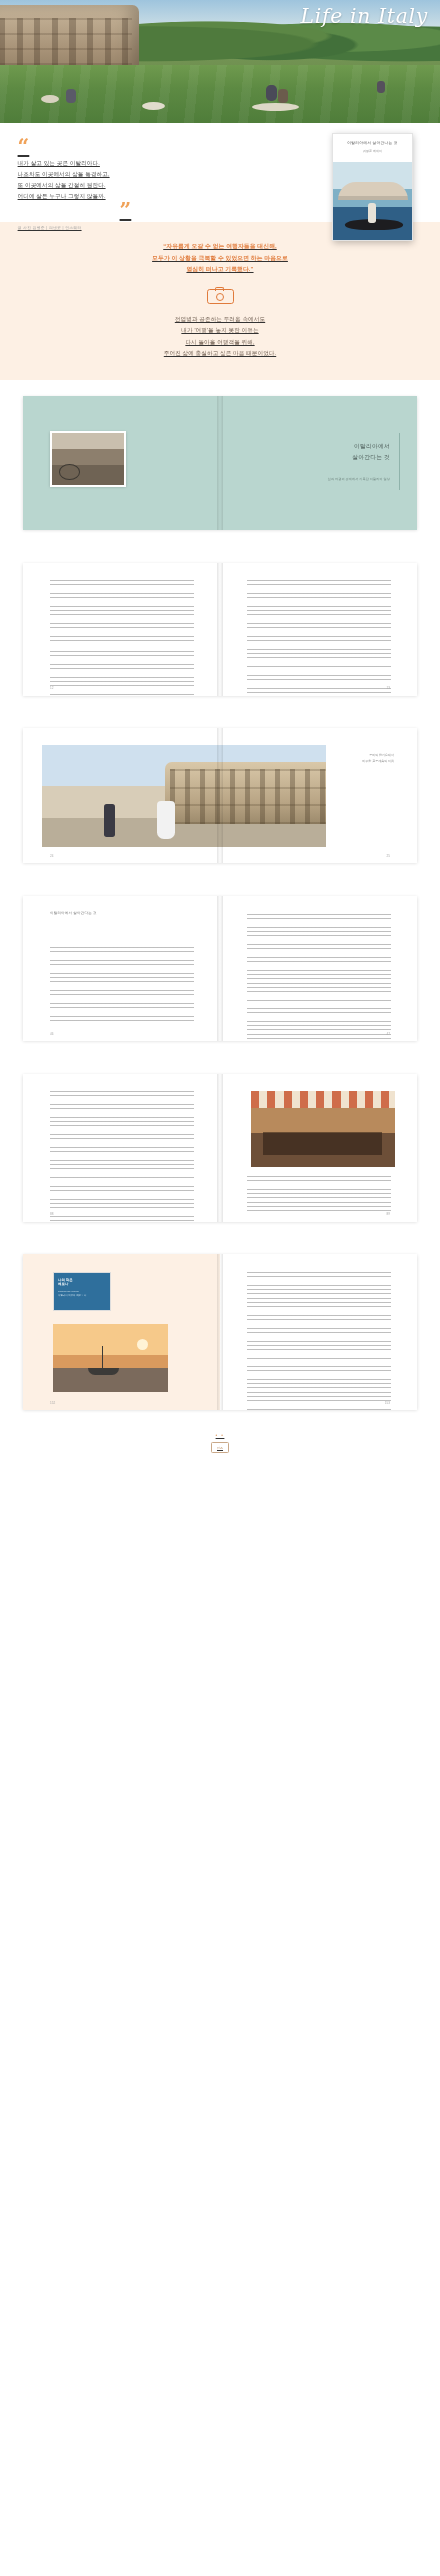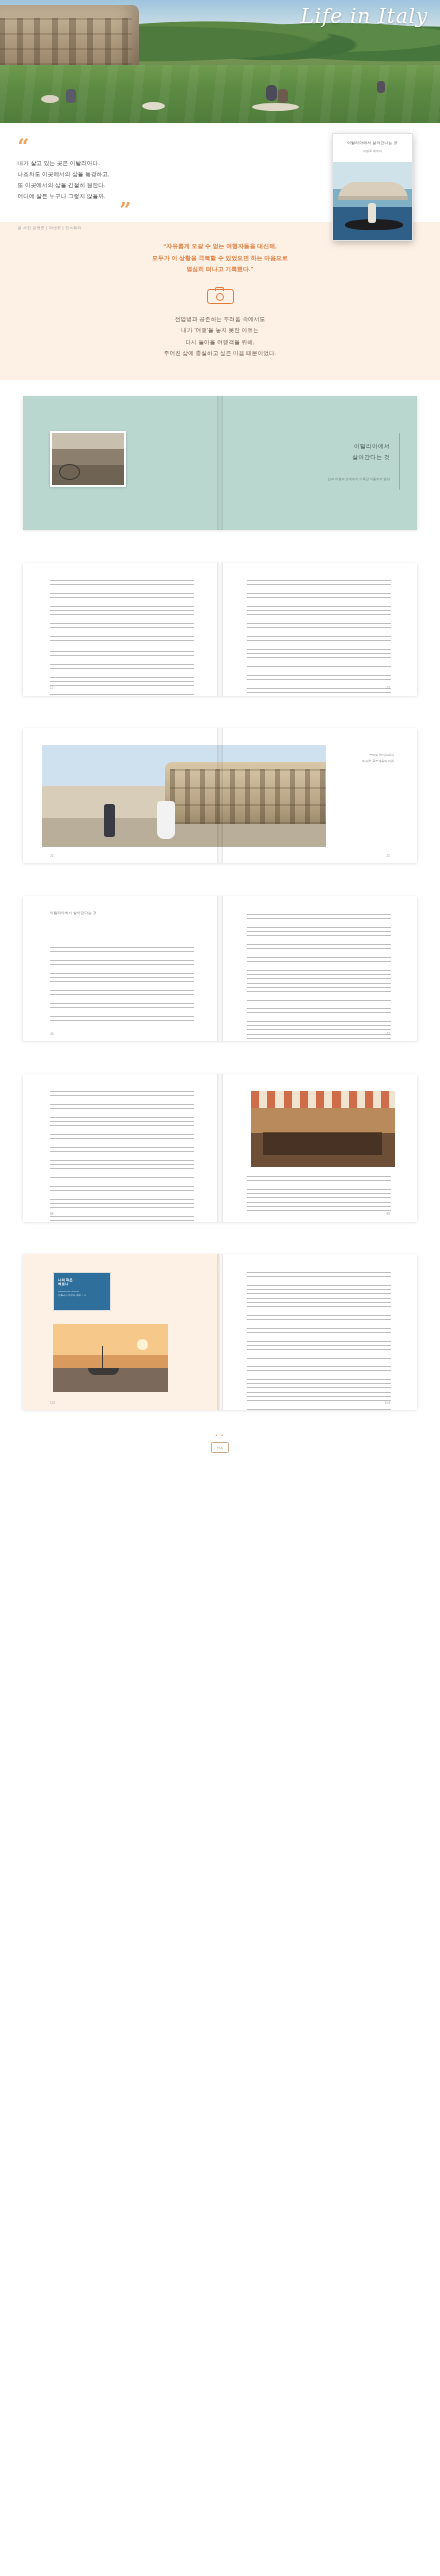--- a/index.html
+++ b/index.html
@@ -2,21 +2,21 @@
 <html style="font-size:11px"><head>
 <meta charset="utf-8">
 <style>
   * { box-sizing: border-box; margin: 0; padding: 0; }
   body {
     width: 440px;
     background: #ffffff;
     font-family: "Liberation Sans", sans-serif;
     color: #333;
   }
-  .page { width: 440px; position: relative; }
+  .page { width: 440px; position: relative; text-decoration: underline; }
 
   
   .hero {
     position: relative;
     width: 440px;
     height: 123px;
     overflow: hidden;
     background: linear-gradient(180deg, #8fb7cf 0%, #a8c7d8 32%, #7a9a5a 33%, #6f9050 55%, #58803f 100%);
   }
   .hero-sky {

